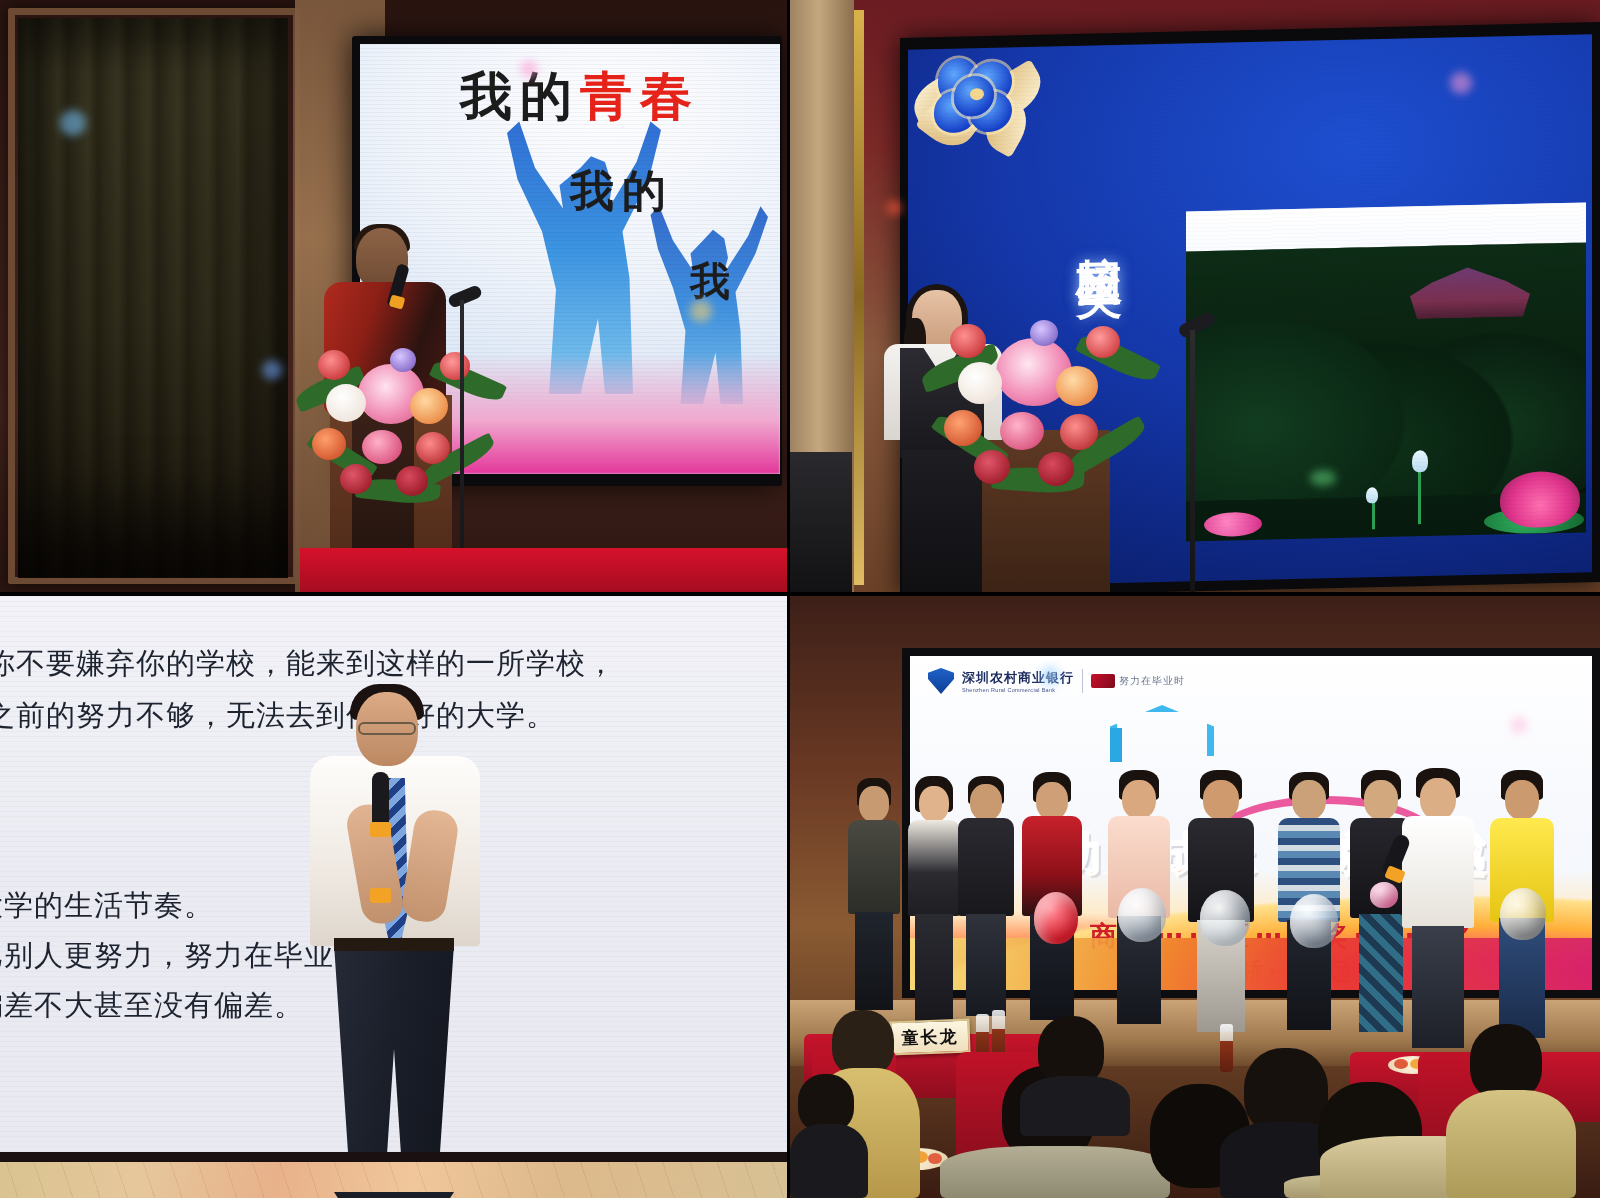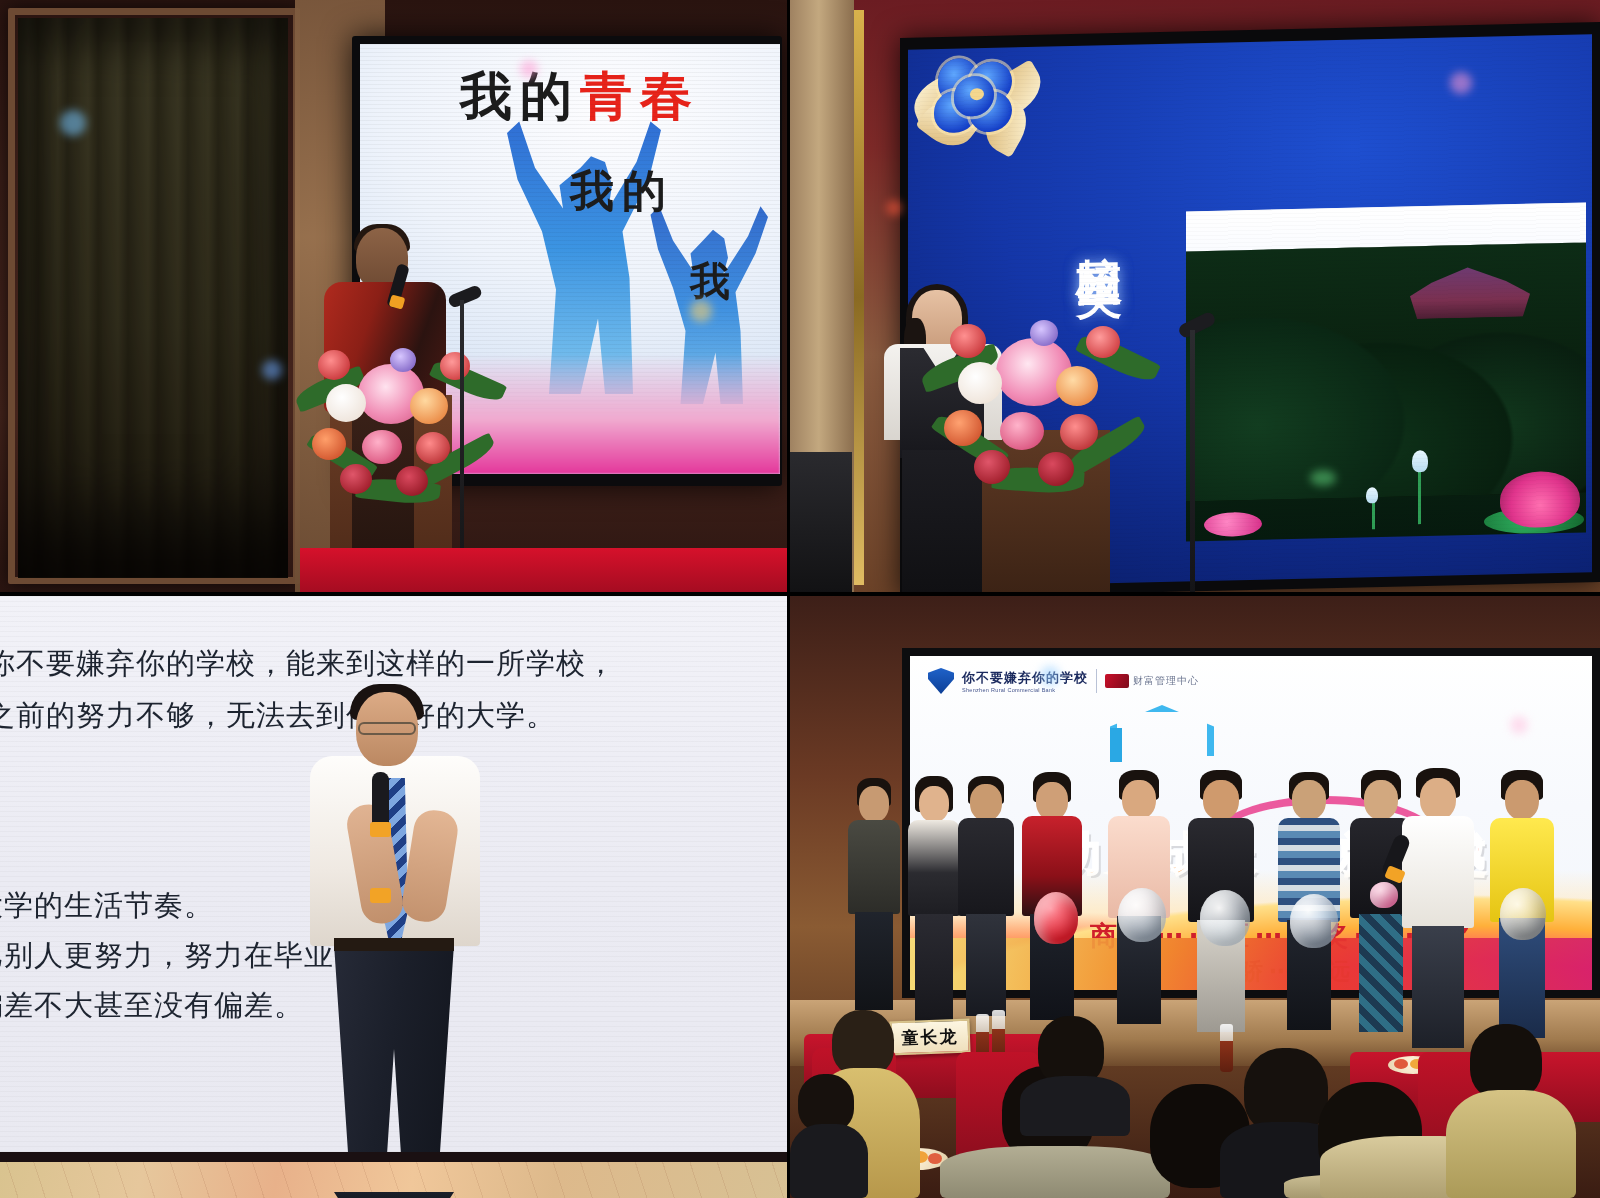--- a/index.html
+++ b/index.html
@@ -523,27 +523,27 @@
   </div>
 
   <div class="panel" id="panel-br">
     <div class="layer br-room"></div>
     <div class="layer br-bezel"></div>
 
     <div class="layer br-banner">
       <div class="layer br-bank">
         <div class="br-bank-mark"></div>
         <div>
-          <div class="br-bank-cn">你不要嫌弃你的学校</div>
+          <div class="br-bank-cn">深圳农村商业银行</div>
           <div class="br-bank-en">Shenzhen Rural Commercial Bank</div>
         </div>
         <div class="br-div"></div>
         <div class="br-partner">
           <div class="br-partner-mark"></div>
-          <div class="br-partner-txt">财富管理中心</div>
+          <div class="br-partner-txt">努力在毕业时</div>
         </div>
       </div>
 
       <div class="layer br-club">
         <div class="br-roof"></div>
       </div>
 
       <div class="layer br-swoosh1"></div>
       <div class="layer br-swoosh2"></div>
 

